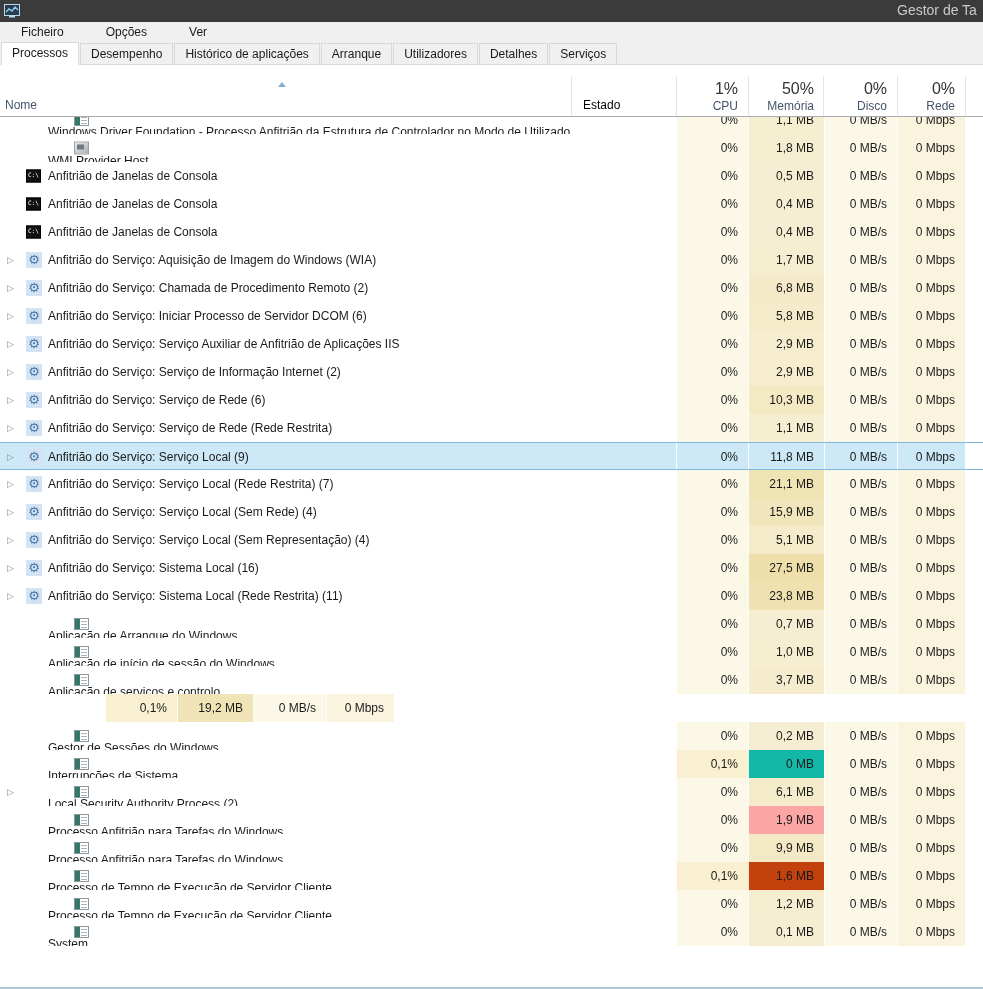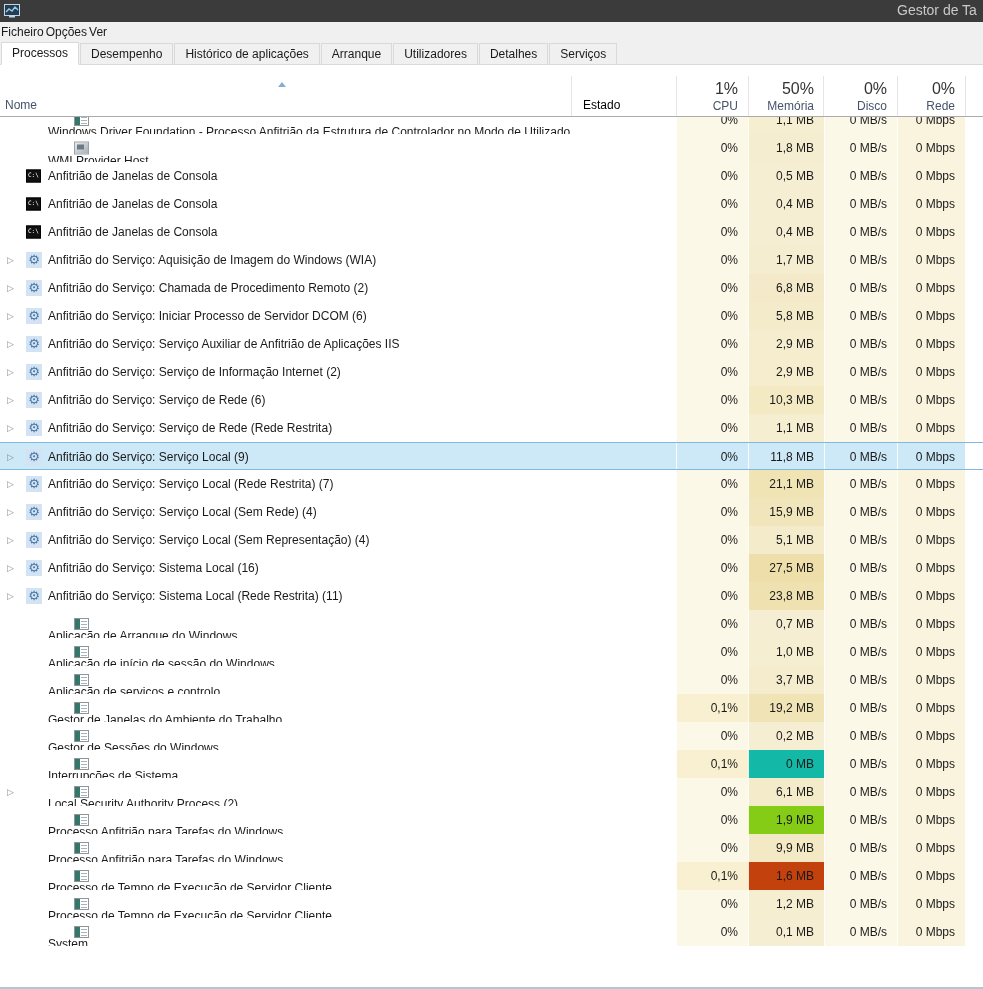--- a/index.html
+++ b/index.html
@@ -7,21 +7,21 @@
     font-family:"Liberation Sans","DejaVu Sans",sans-serif; }
   #app { position:relative; width:983px; height:989px; background:#fff; overflow:hidden; }
 
   
   .titlebar { position:absolute; left:0; top:0; width:983px; height:22px; background:#3b3b3b; }
   .app-icon { position:absolute; left:4px; top:3px; width:16px; height:16px; }
   .title-text { position:absolute; left:897px; top:2px; font-size:14px; color:#c9c9c9; white-space:nowrap; }
 
   
   .menubar { position:absolute; left:0; top:22px; width:983px; height:20px; background:#f0f0f0; }
-  .menu-item { display:inline-block; padding:0 1px; font-size:12px; color:#1a1a1a; line-height:20px; }
+  .menu-item { display:inline-block; padding:0 21px; font-size:12px; color:#1a1a1a; line-height:20px; }
 
   
   .tabstrip { position:absolute; left:0; top:42px; width:983px; height:23px; background:#f0f0f0;
     border-bottom:1px solid #d9d9d9; padding-left:1px; }
   .tab { display:inline-block; border:1px solid #d9d9d9; background:#f0f0f0; font-size:12px;
     color:#1a1a1a; line-height:20px; padding:0 10px; margin-right:1px; position:relative; top:1px; height:22px; }
   .tab.active { background:#fff; border-bottom:1px solid #fff; z-index:3; top:0; height:23px; line-height:21px; }
 
   
   .colheader { position:absolute; left:0; top:65px; width:983px; height:52px; background:#fff; }
@@ -603,23 +603,20 @@
           <div class="cin">0 MB/s</div>
         </div>
         <div class="cell c-rede c-val" style="background: rgb(250, 244, 222);">
           <div class="cin">0 Mbps</div>
         </div>
         <div class="cell c-spacer">
           <div class="cin"></div>
         </div>
       </div>
       <div class="row">
-        <div class="cell c-name">
-          <div class="cin"><span class="ic ic-window"></span><span>Gestor de Janelas do Ambiente do Trabalho</span></div>
-        </div>
         <div class="cell c-estado">
           <div class="cin"></div>
         </div>
         <div class="cell c-cpu c-val" style="background: rgb(248, 240, 208);">
           <div class="cin">0,1%</div>
         </div>
         <div class="cell c-mem c-val" style="background: rgb(240, 228, 182);">
           <div class="cin">19,2 MB</div>
         </div>
         <div class="cell c-disco c-val" style="background: rgb(252, 248, 232);">
@@ -704,21 +701,21 @@
       <div class="row">
         <div class="cell c-name">
           <div class="cin"><span class="ic ic-window"></span><span>Processo Anfitrião para Tarefas do Windows</span></div>
         </div>
         <div class="cell c-estado">
           <div class="cin"></div>
         </div>
         <div class="cell c-cpu c-val" style="background: rgb(252, 248, 232);">
           <div class="cin">0%</div>
         </div>
-        <div class="cell c-mem c-val" style="background: #84cc16;">
+        <div class="cell c-mem c-val" style="background: #fca5a5;">
           <div class="cin">1,9 MB</div>
         </div>
         <div class="cell c-disco c-val" style="background: rgb(252, 248, 232);">
           <div class="cin">0 MB/s</div>
         </div>
         <div class="cell c-rede c-val" style="background: rgb(250, 244, 222);">
           <div class="cin">0 Mbps</div>
         </div>
         <div class="cell c-spacer">
           <div class="cin"></div>

